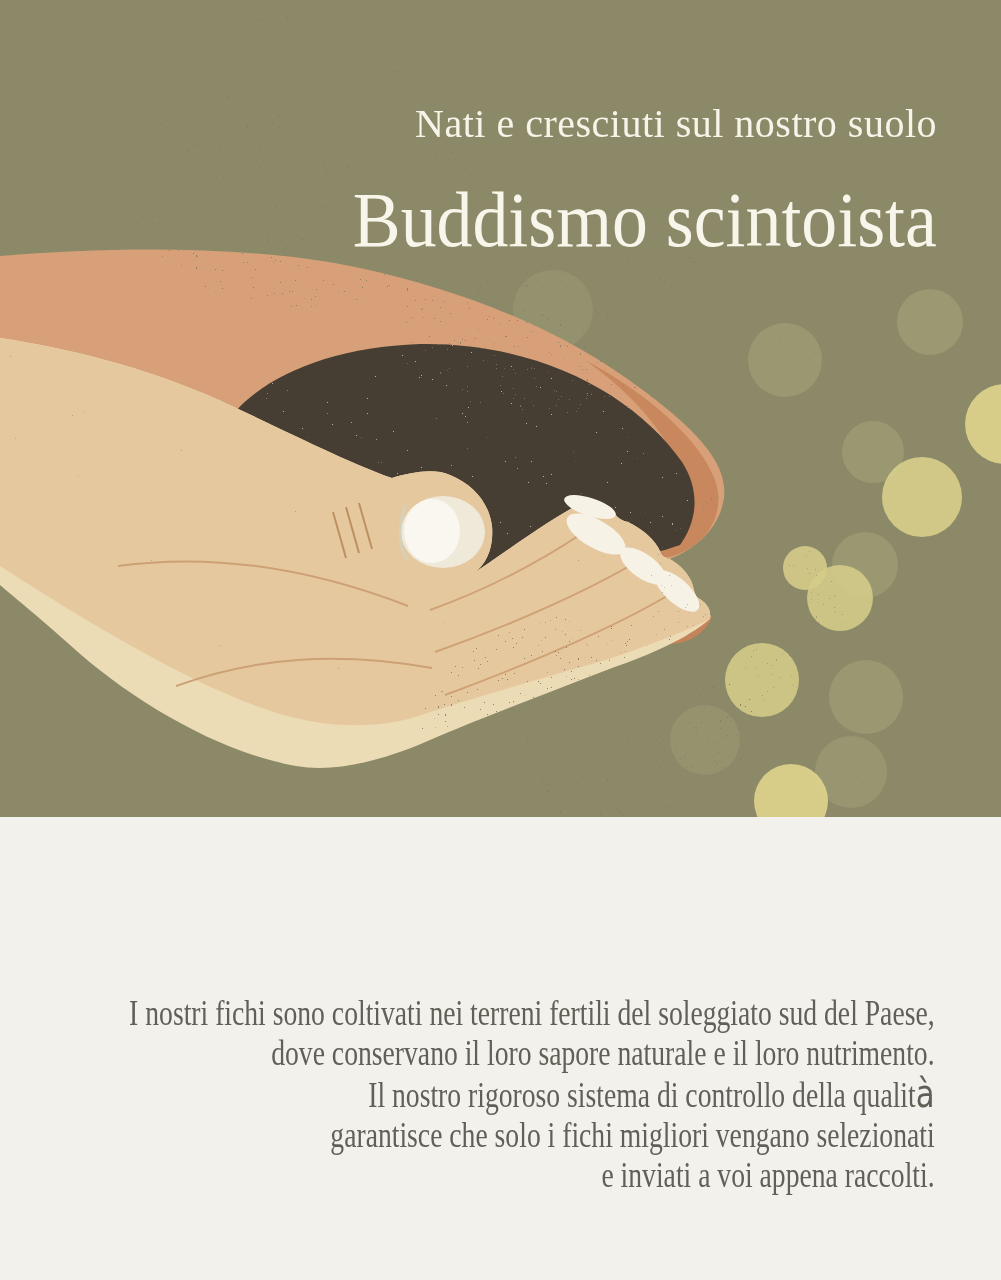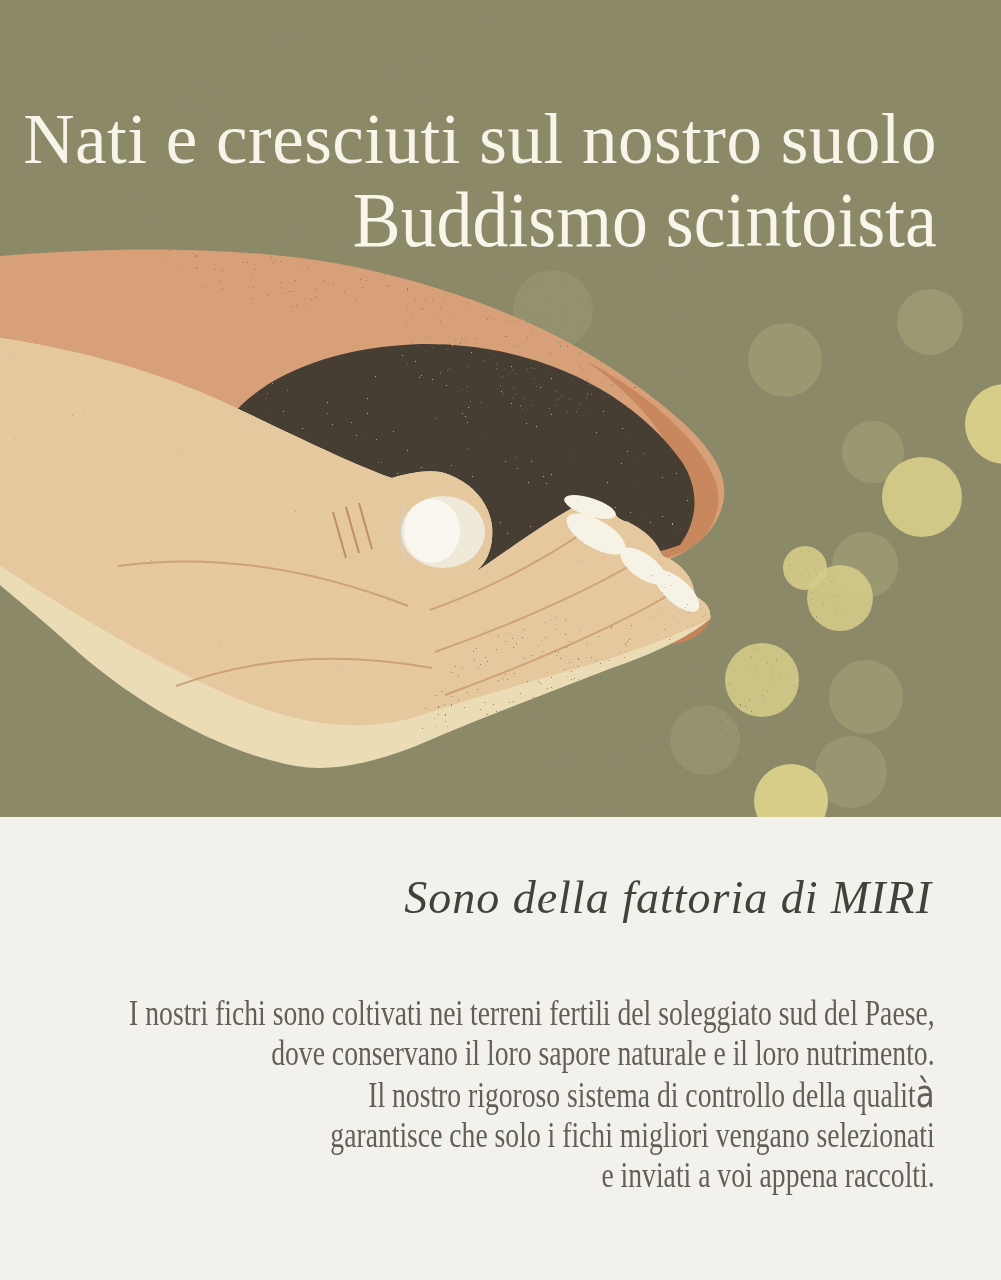--- a/index.html
+++ b/index.html
@@ -6,21 +6,21 @@
   .page{
     position:relative;width:1001px;height:1280px;overflow:hidden;
     background:#f2f0ea;font-family:"Liberation Serif", serif;
   }
   
   .hero{position:absolute;top:0;left:0;width:1001px;height:817px;overflow:hidden;}
   .hero svg{position:absolute;top:0;left:0;display:block;}
   .hero-text{position:absolute;top:0;left:0;width:100%;height:100%;z-index:2;}
   .hero-subtitle{
     position:absolute;top:104px;right:64px;
-    font-size:71px;line-height:1;white-space:nowrap;
+    font-size:40px;line-height:1;white-space:nowrap;
     color:#f7f4e9;letter-spacing:0.5px;
   }
   .hero-title{
     position:absolute;top:181px;right:64px;
     font-size:78px;line-height:1;white-space:nowrap;
     color:#f8f5ea;transform:scaleX(0.92);transform-origin:100% 50%;
   }
   
   .info{position:absolute;top:817px;left:0;width:1001px;height:463px;background:#f2f1ec;}
   .farm-heading{
@@ -169,21 +169,20 @@
     </svg>
 
     <div class="hero-text">
       <div class="hero-subtitle">Nati e cresciuti sul nostro suolo</div>
       <div class="hero-title">Buddismo scintoista</div>
     </div>
   </div>
 
   <div class="info"></div>
 
-  <h2 class="farm-heading">Sono della fattoria di MIRI</h2>
 
   <div class="body-block">
     <div class="body-line">I nostri fichi sono coltivati nei terreni fertili del soleggiato sud del Paese,</div>
     <div class="body-line">dove conservano il loro sapore naturale e il loro nutrimento.</div>
     <div class="body-line"><span>Il nostro rigoroso sistema di controllo della qualit</span><span class="accent-a">à</span></div>
     <div class="body-line">garantisce che solo i fichi migliori vengano selezionati</div>
     <div class="body-line">e inviati a voi appena raccolti.</div>
   </div>
 
 </div>

